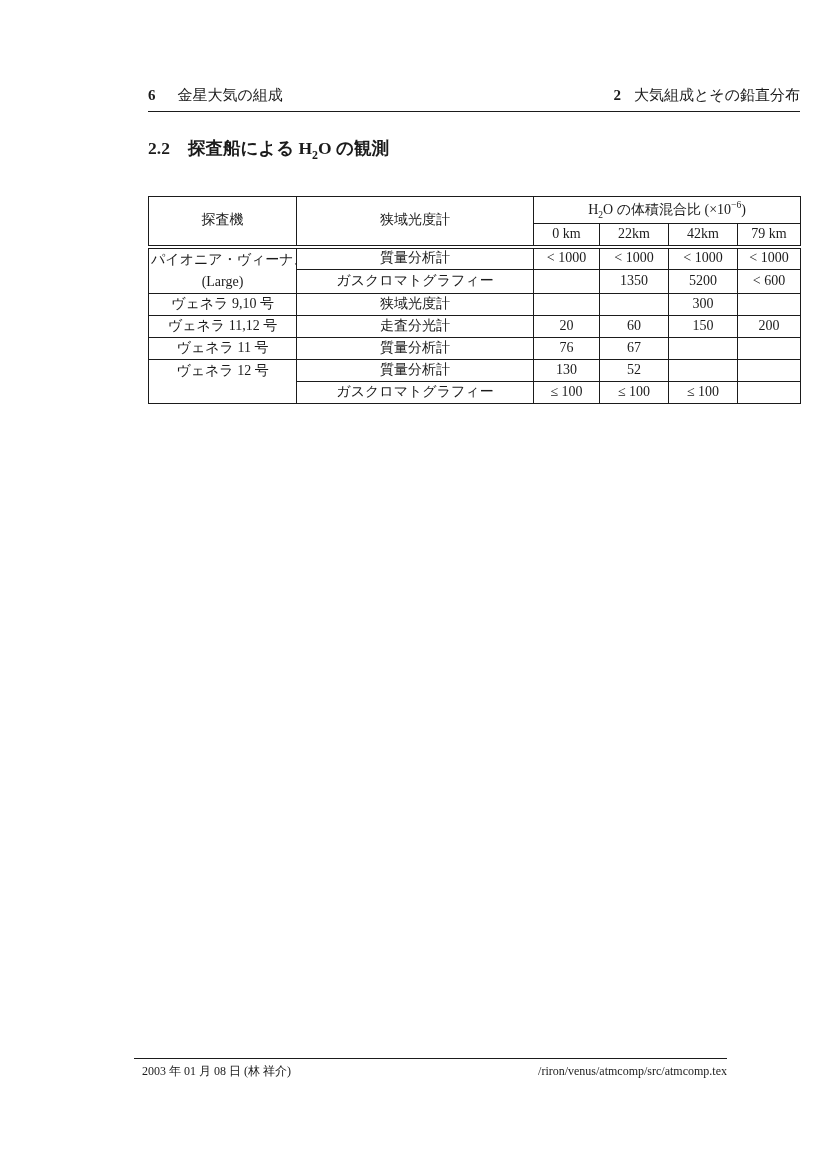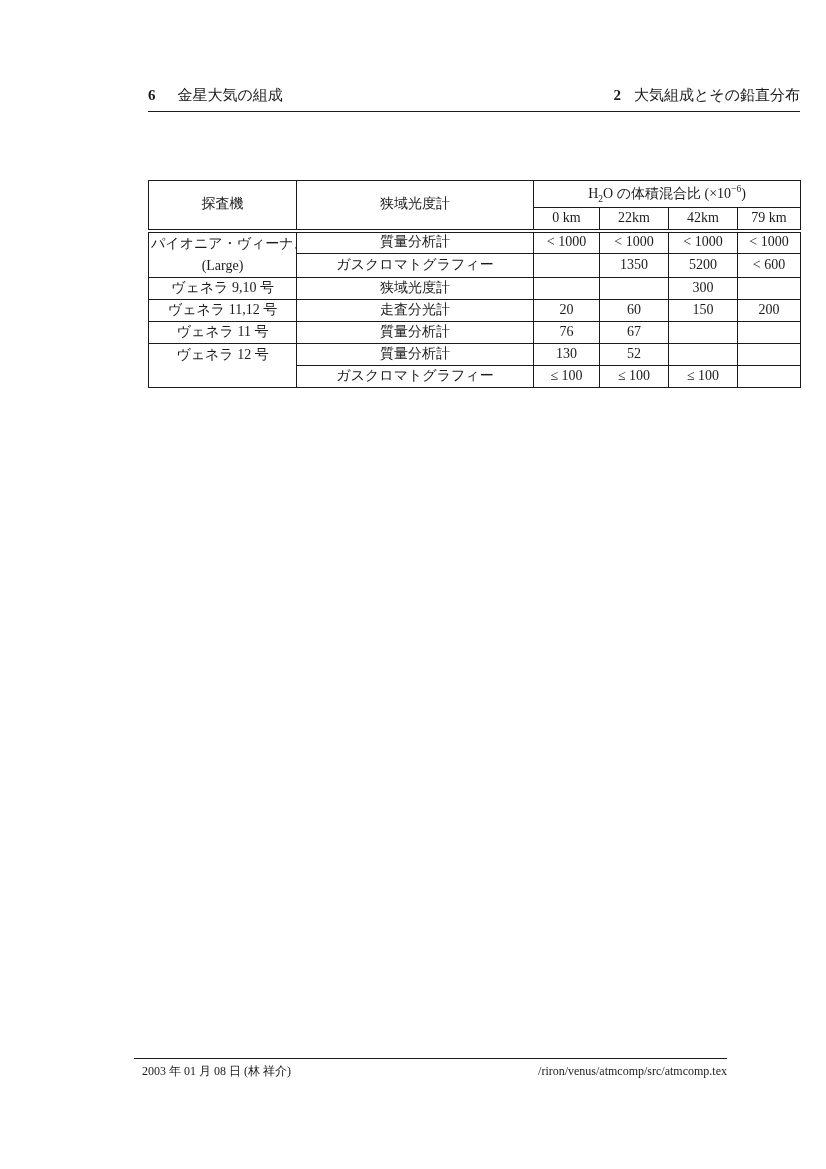--- a/index.html
+++ b/index.html
@@ -32,21 +32,21 @@
   .section-heading {
     position: absolute; left: 148px; top: 136px;
     font-size: 17.5px; font-weight: bold; white-space: nowrap;
   }
   .sec-num { margin-right: 18px; }
   sub { font-size: 68%; line-height: 0; }
   sup { font-size: 68%; line-height: 0; }
 
   
   .data-table {
-    position: absolute; left: 148px; top: 180px;
+    position: absolute; left: 148px; top: 196px;
     width: 652px;
     border-collapse: collapse; table-layout: fixed;
     font-size: 14px; text-align: center;
     border: 1.5px solid #1b1b1b;
   }
   .data-table th, .data-table td {
     border: 1px solid #1b1b1b;
     font-weight: normal;
     padding: 0 2px;
     height: 22px;
@@ -83,20 +83,21 @@
 <body>
 
 <div class="page">
 
   <div class="running-head">
     <span class="rh-group rh-left"><span class="rh-num">6</span><span class="rh-title">金星大気の組成</span></span>
     <span class="rh-group rh-right"><span class="rh-num">2</span><span class="rh-title">大気組成とその鉛直分布</span></span>
   </div>
   <div class="head-rule"></div>
 
+  <div class="section-heading"><span class="sec-num">2.2</span><span><span>探査船による </span><span>H</span><sub>2</sub><span>O</span><span> の観測</span></span></div>
 
   <table class="data-table">
     <colgroup>
       <col style="width:148px">
         <col style="width:237px">
       <col style="width:66px">
         <col style="width:69px">
         <col style="width:69px">
         <col style="width:63px">
     </colgroup>

